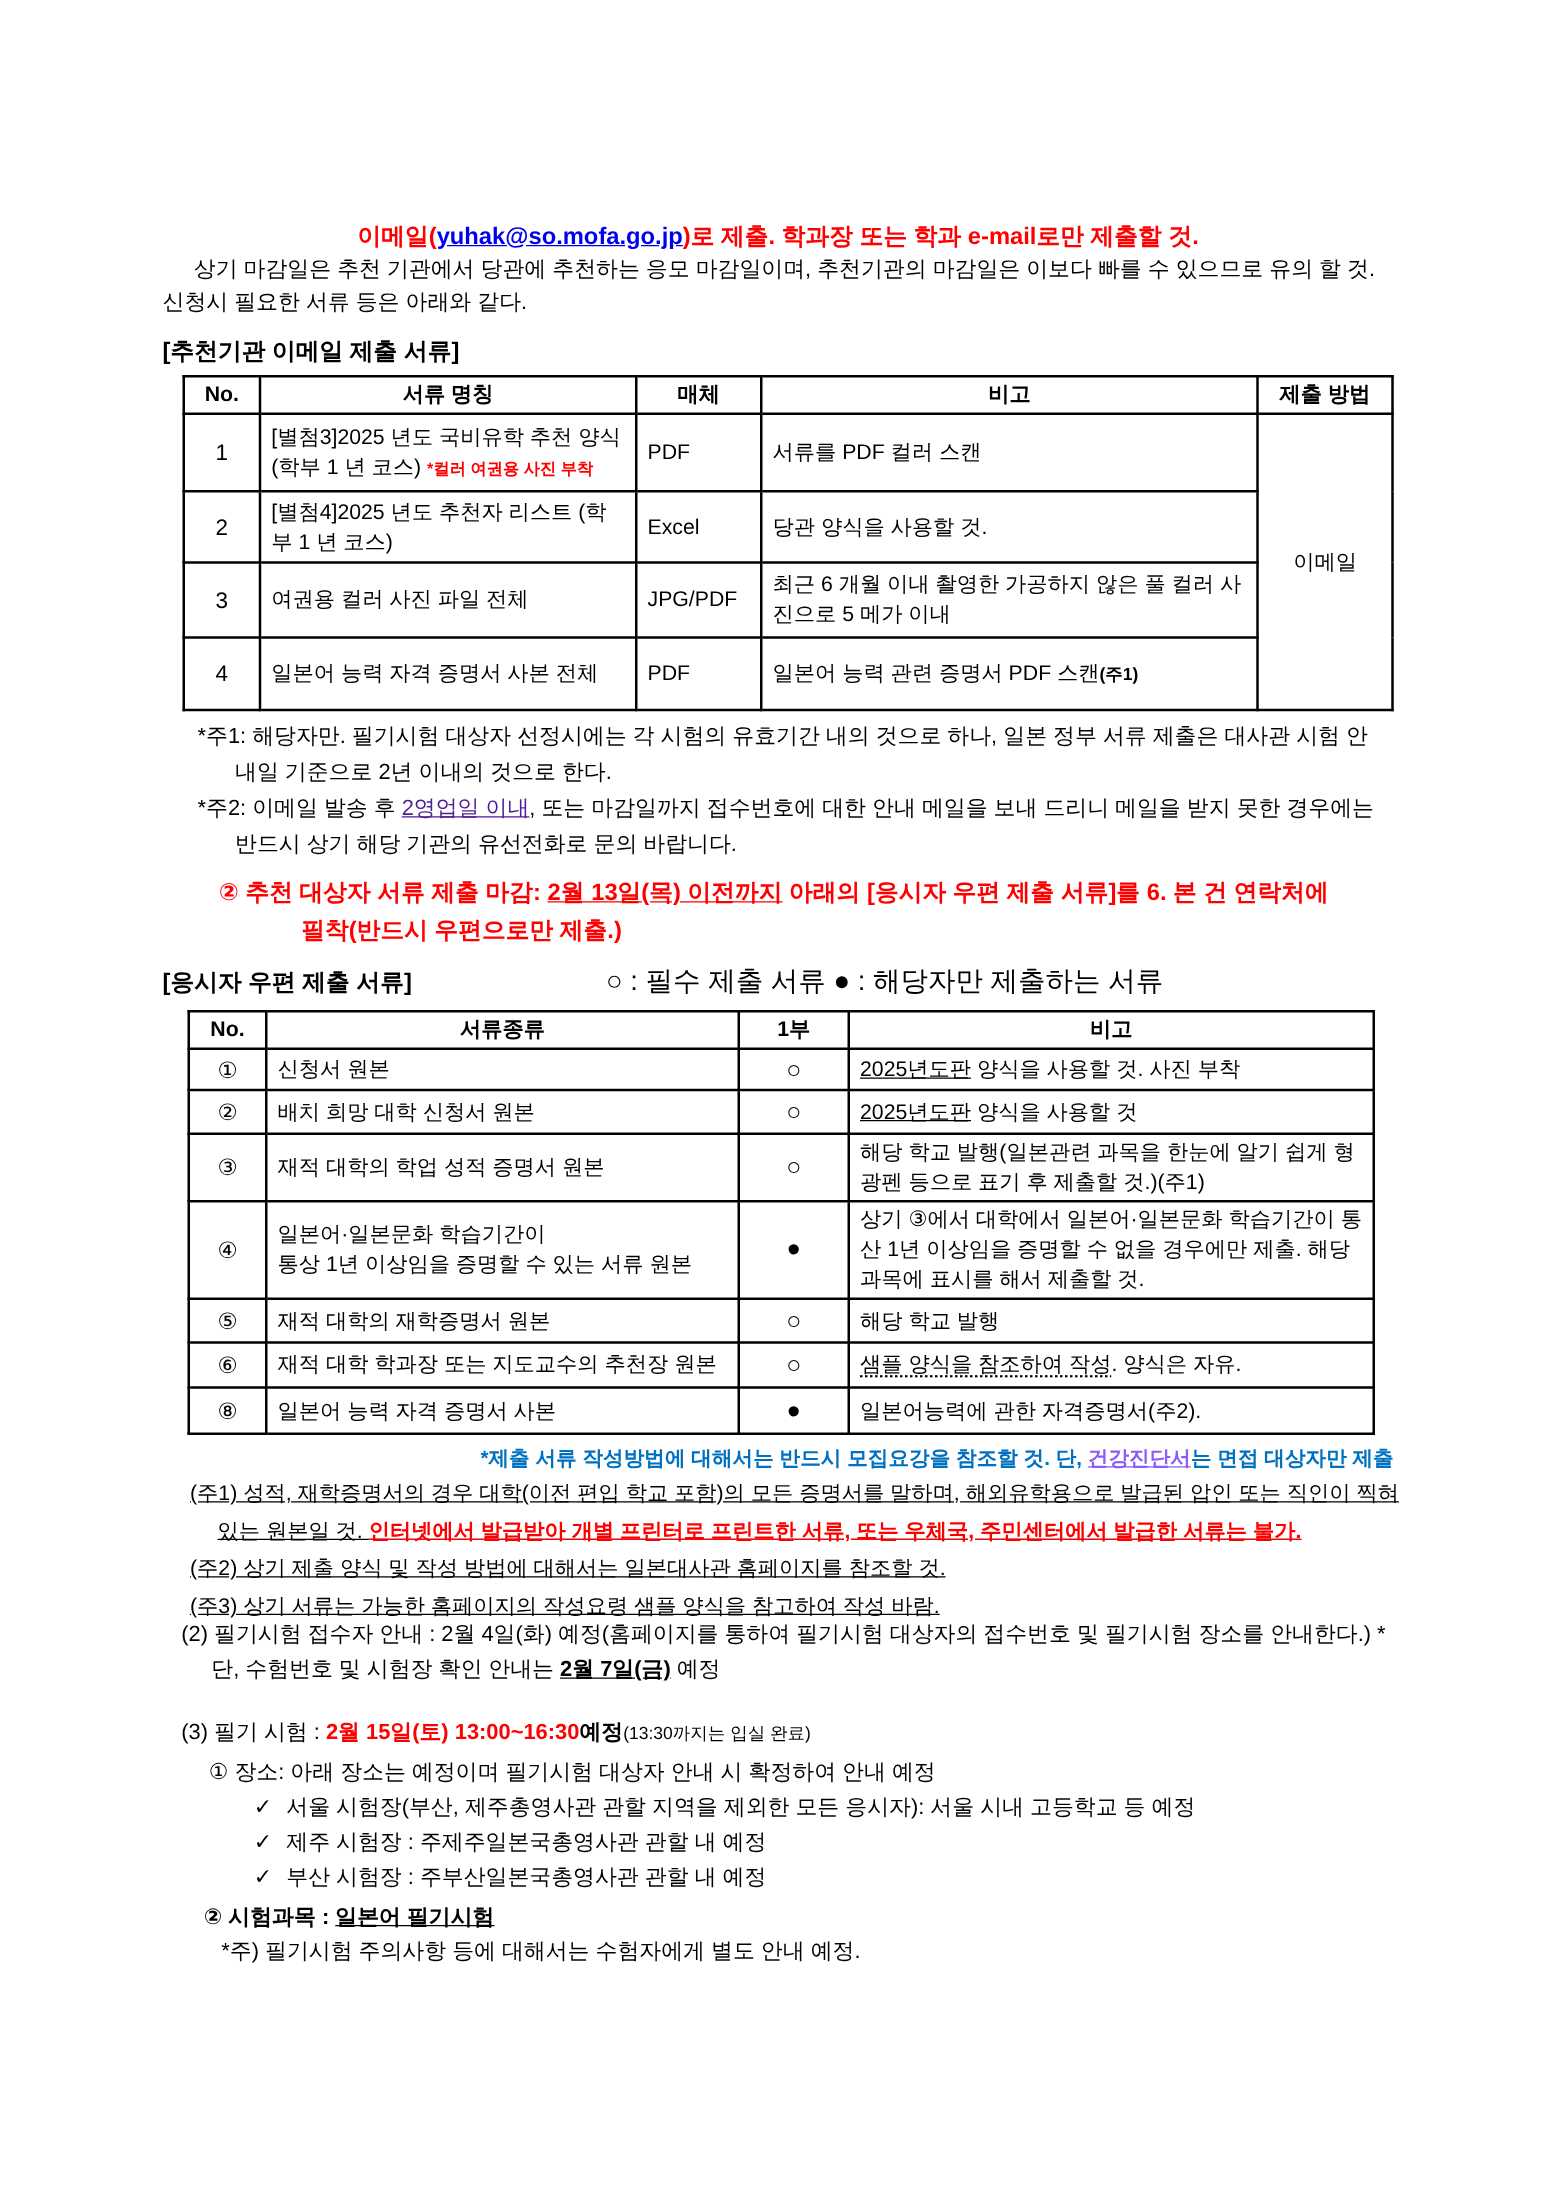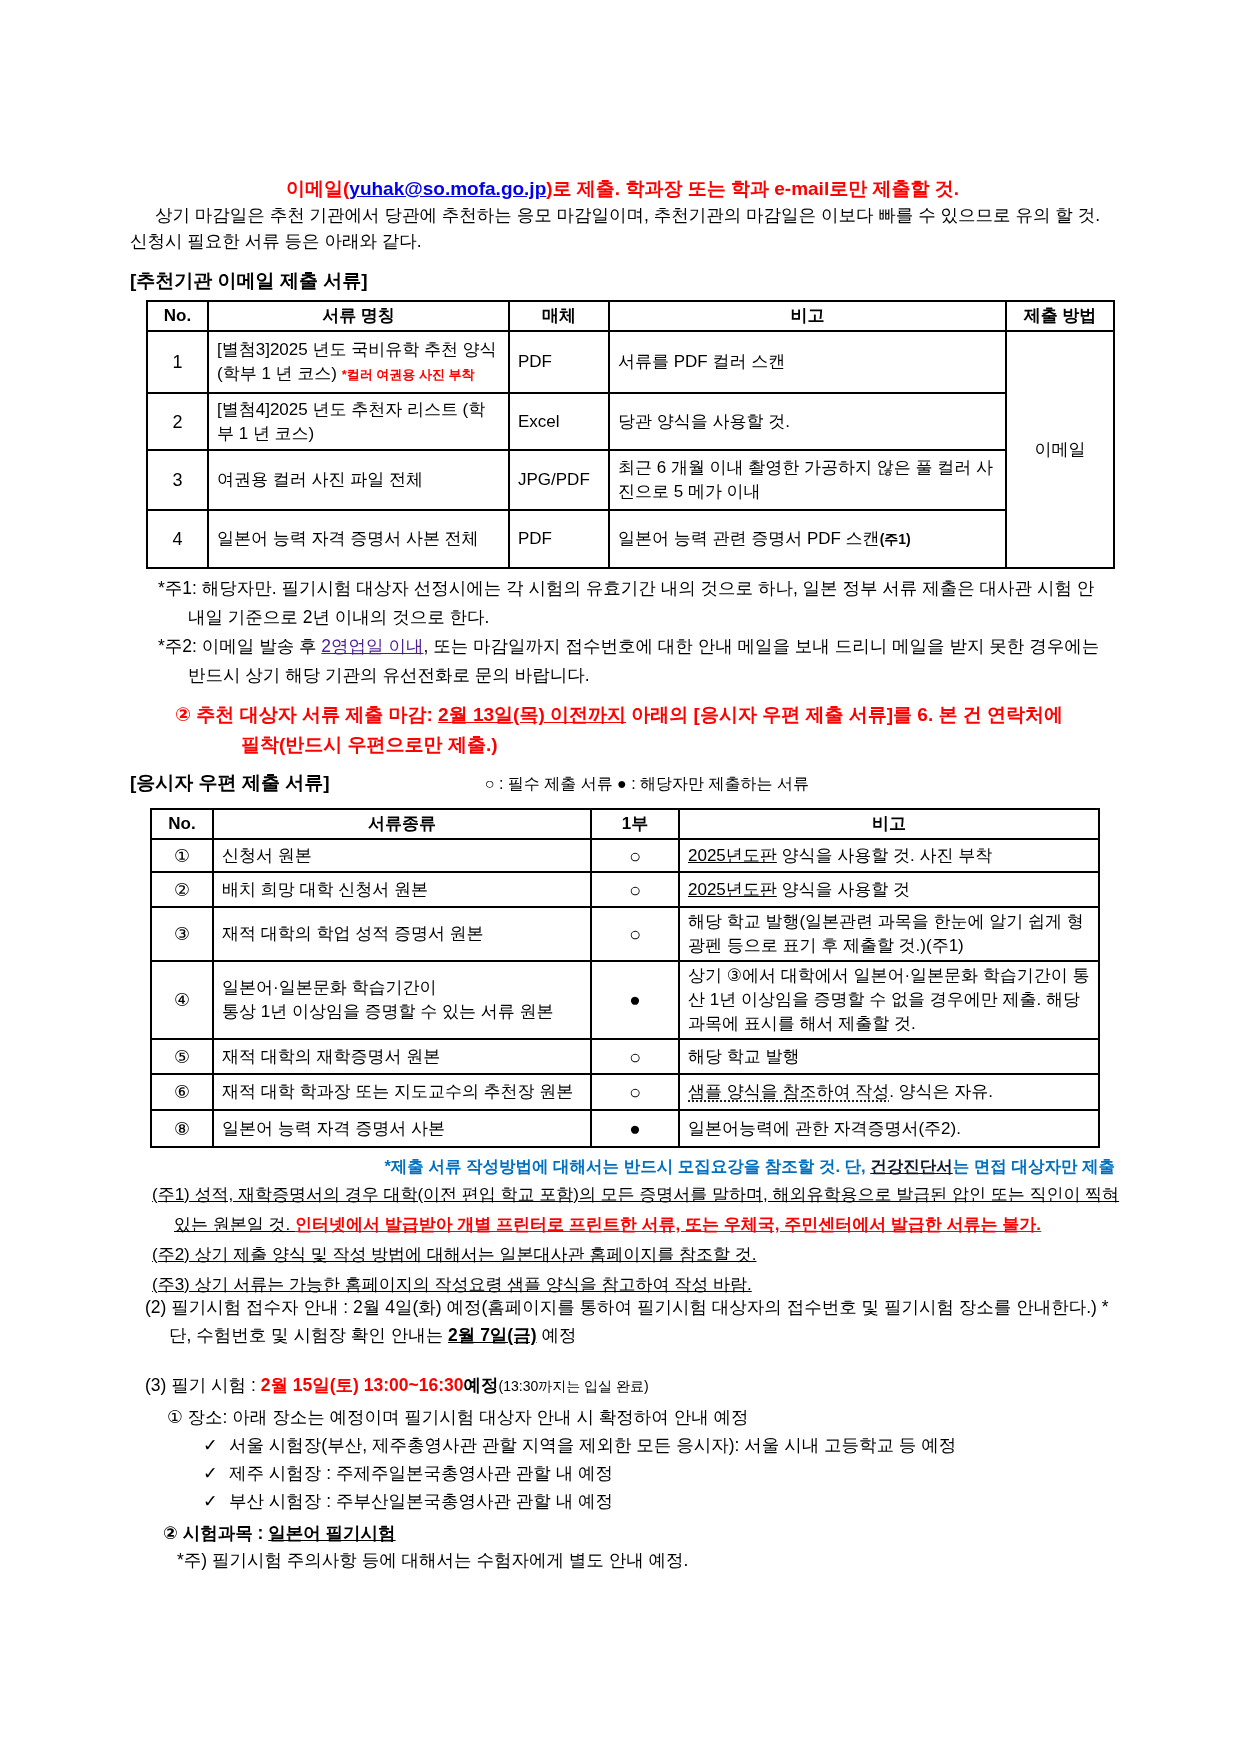--- a/index.html
+++ b/index.html
@@ -10,21 +10,21 @@
 
   
   .top-red{left:130px;top:176px;width:985px;text-align:center;font-size:19px;font-weight:bold;color:#ff0000;}
   .email-link{color:#0000ee;text-decoration:underline;}
 
   .intro{left:130px;top:202px;width:992px;font-size:17.5px;line-height:26px;text-indent:25px;}
 
   .t1-title{left:130px;top:268px;font-size:19px;font-weight:bold;}
   .t2-head{left:130px;top:770px;width:985px;font-size:19px;}
   .t2-head .ttl{font-weight:bold;display:inline-block;text-align:center;}
-  .t2-head .legend{font-weight:normal;font-size:16px;display:inline-block;margin-left:150px;}
+  .t2-head .legend{font-weight:normal;font-size:22px;display:inline-block;margin-left:150px;}
 
   table.doc{border-collapse:collapse;table-layout:fixed;font-size:17px;}
   table.doc td,table.doc th{border:2px solid #000;vertical-align:middle;padding:2px 8px;line-height:24px;word-break:normal;}
   table.doc th{font-weight:bold;text-align:center;padding:2px 2px;}
   td.c{text-align:center;}
   td.no{font-size:18px;text-align:center;}
   .t1{left:146px;top:300px;width:967px;}
   .t2{left:150px;top:808px;width:948px;}
 
   .small-red{color:#ff0000;font-weight:bold;font-size:13px;}
@@ -33,21 +33,21 @@
   .du{text-decoration:underline dotted;text-underline-offset:4px;}
 
   .notes1{left:158px;top:574px;width:952px;font-size:17.5px;line-height:29px;}
   .notes1 p{margin:0;padding-left:30px;text-indent:-30px;}
   .red-u{color:#4c1d95;text-decoration:underline;}
 
   .section2{left:175px;top:700px;width:945px;color:#ff0000;font-weight:bold;font-size:19px;line-height:30px;}
   .section2 .l2{margin-left:66px;}
 
   .blue-note{left:130px;top:1156px;width:985px;text-align:right;font-size:16.5px;color:#0070c0;font-weight:bold;}
-  .blue-note .hl{color:#0f172a;text-decoration:underline;}
+  .blue-note .hl{color:#8b5cf6;text-decoration:underline;}
 
   .notes2{left:152px;top:1180px;width:968px;font-size:17px;line-height:30px;}
   .notes2 p{margin:0;padding-left:22px;text-indent:-22px;text-decoration:underline;}
   .red-bu{color:#ff0000;font-weight:bold;text-decoration:underline;}
 
   .sec-p2{left:145px;top:1293px;width:980px;font-size:17.5px;line-height:28px;}
   .sec-p2 p{margin:0;padding-left:24px;text-indent:-24px;}
   .bold-u{font-weight:bold;text-decoration:underline;}
 
   .sec-p3{left:145px;top:1372px;width:980px;font-size:17.5px;line-height:27px;}

